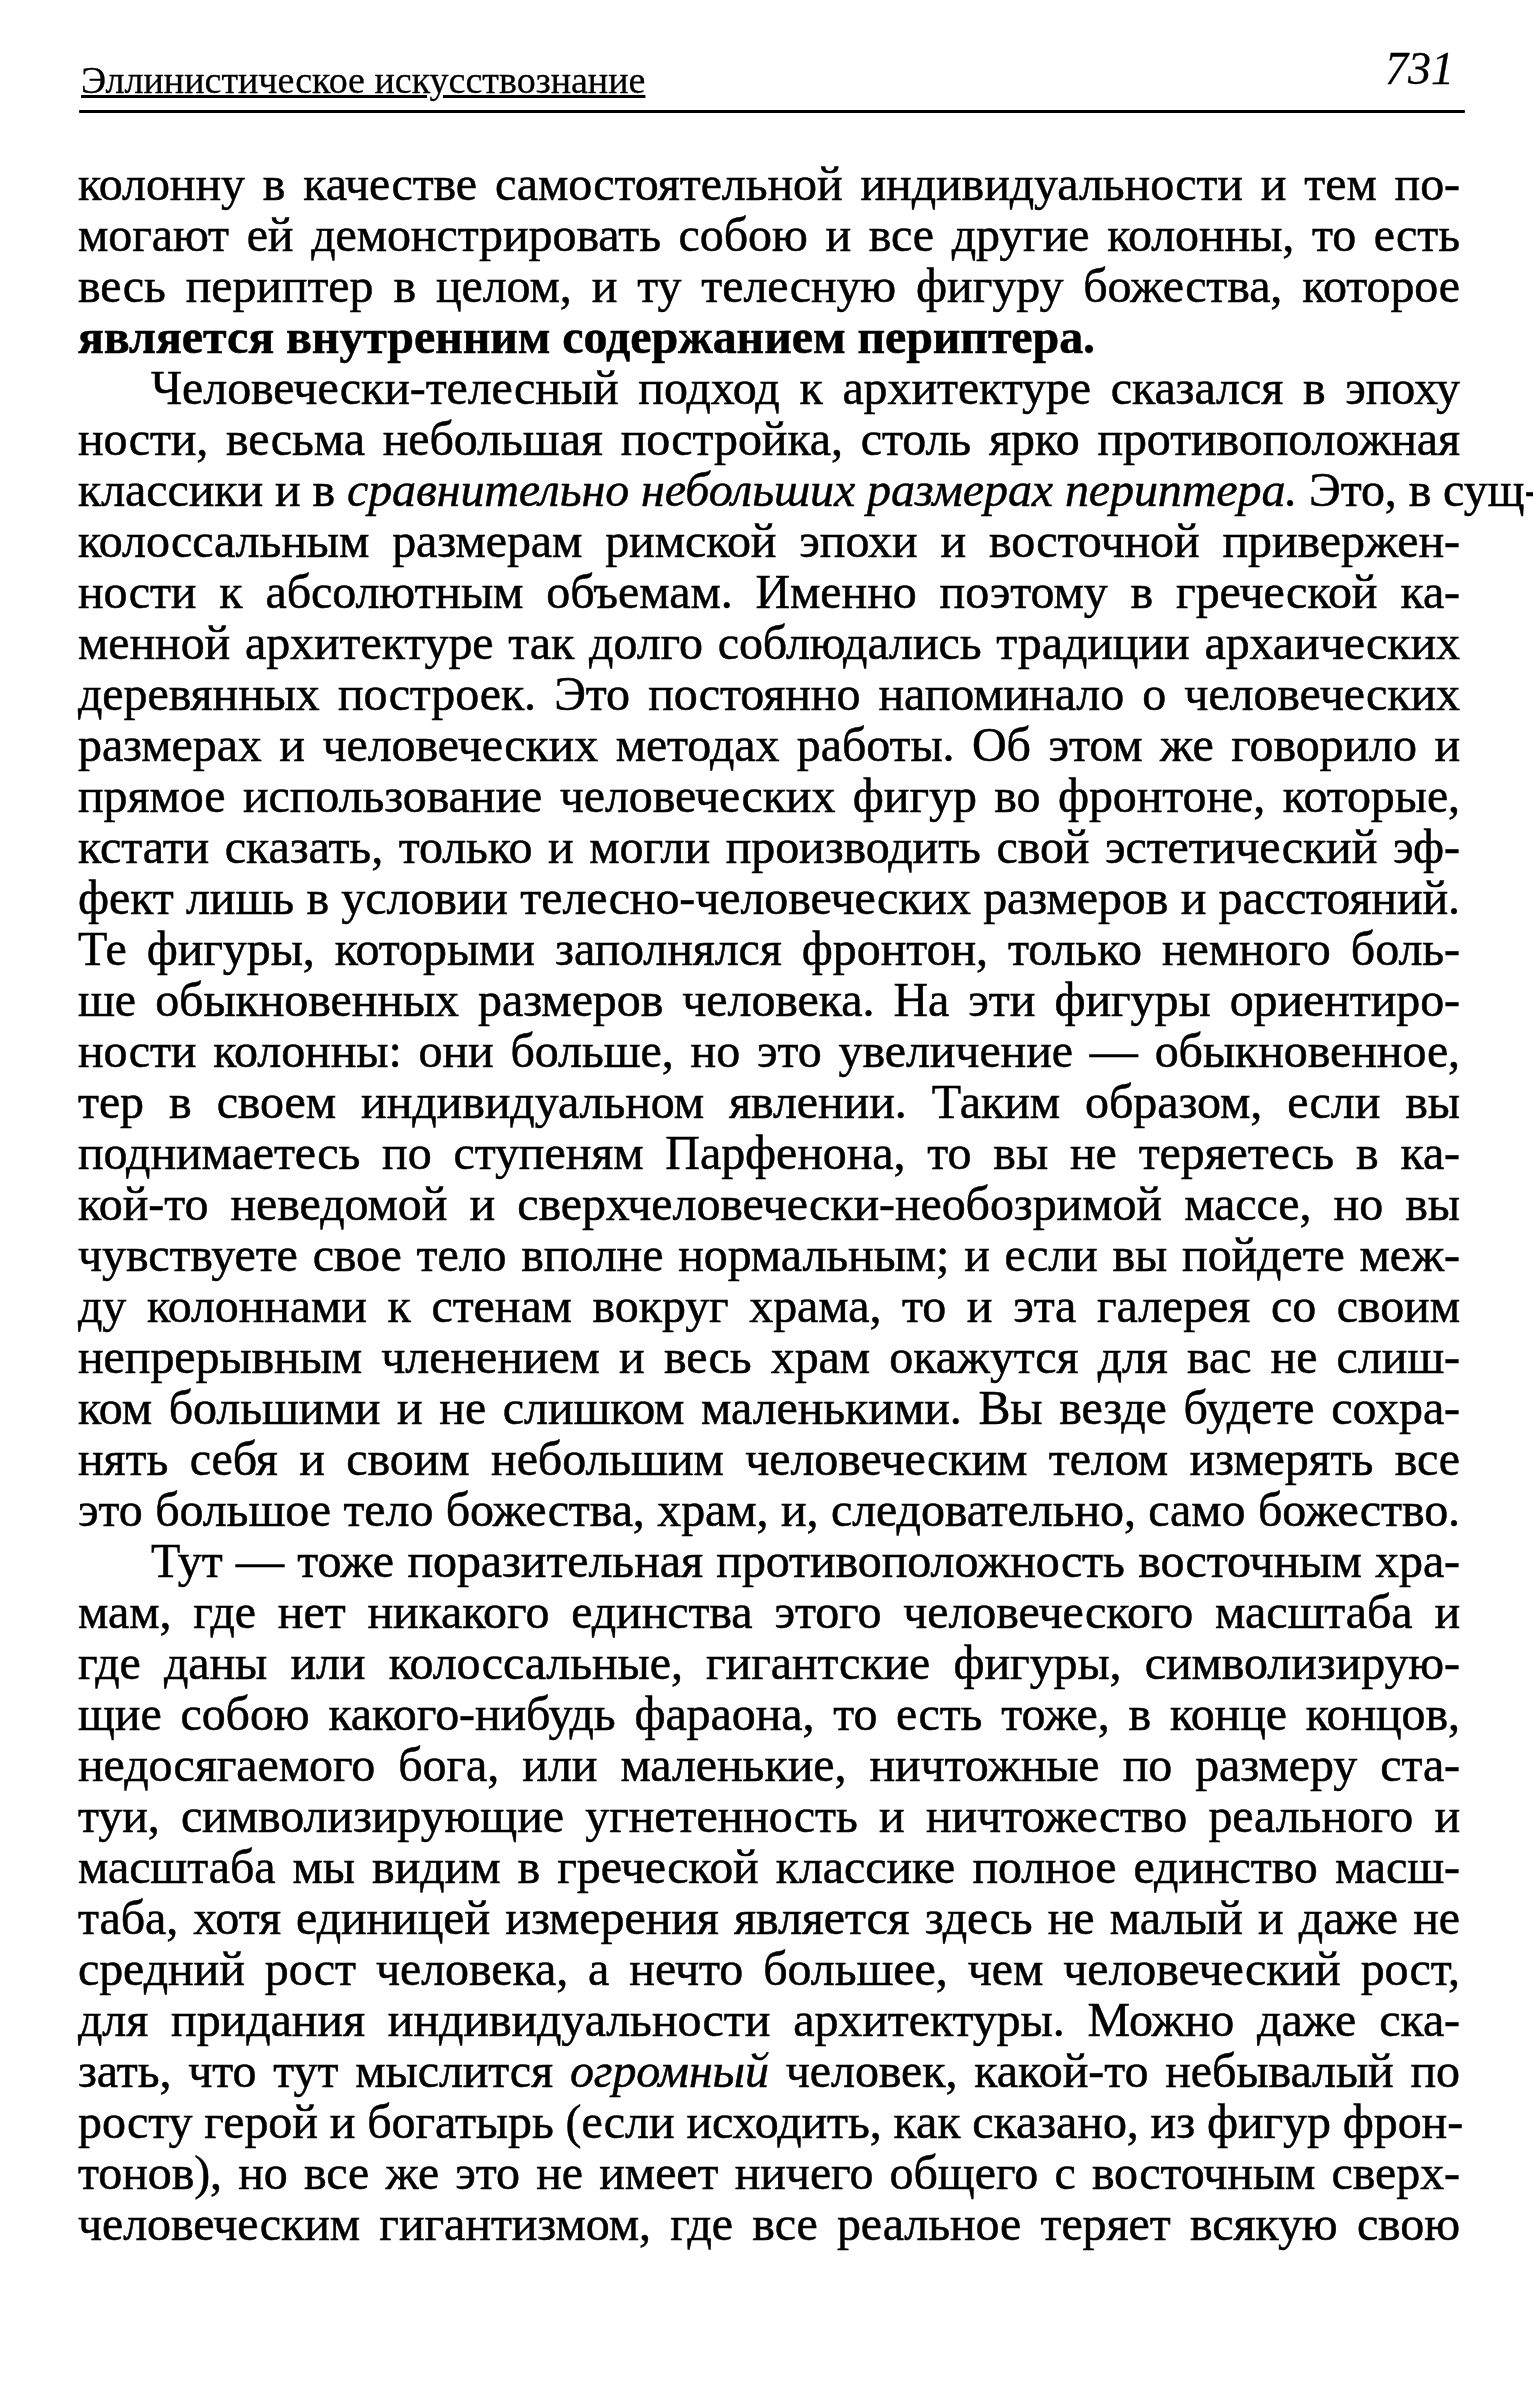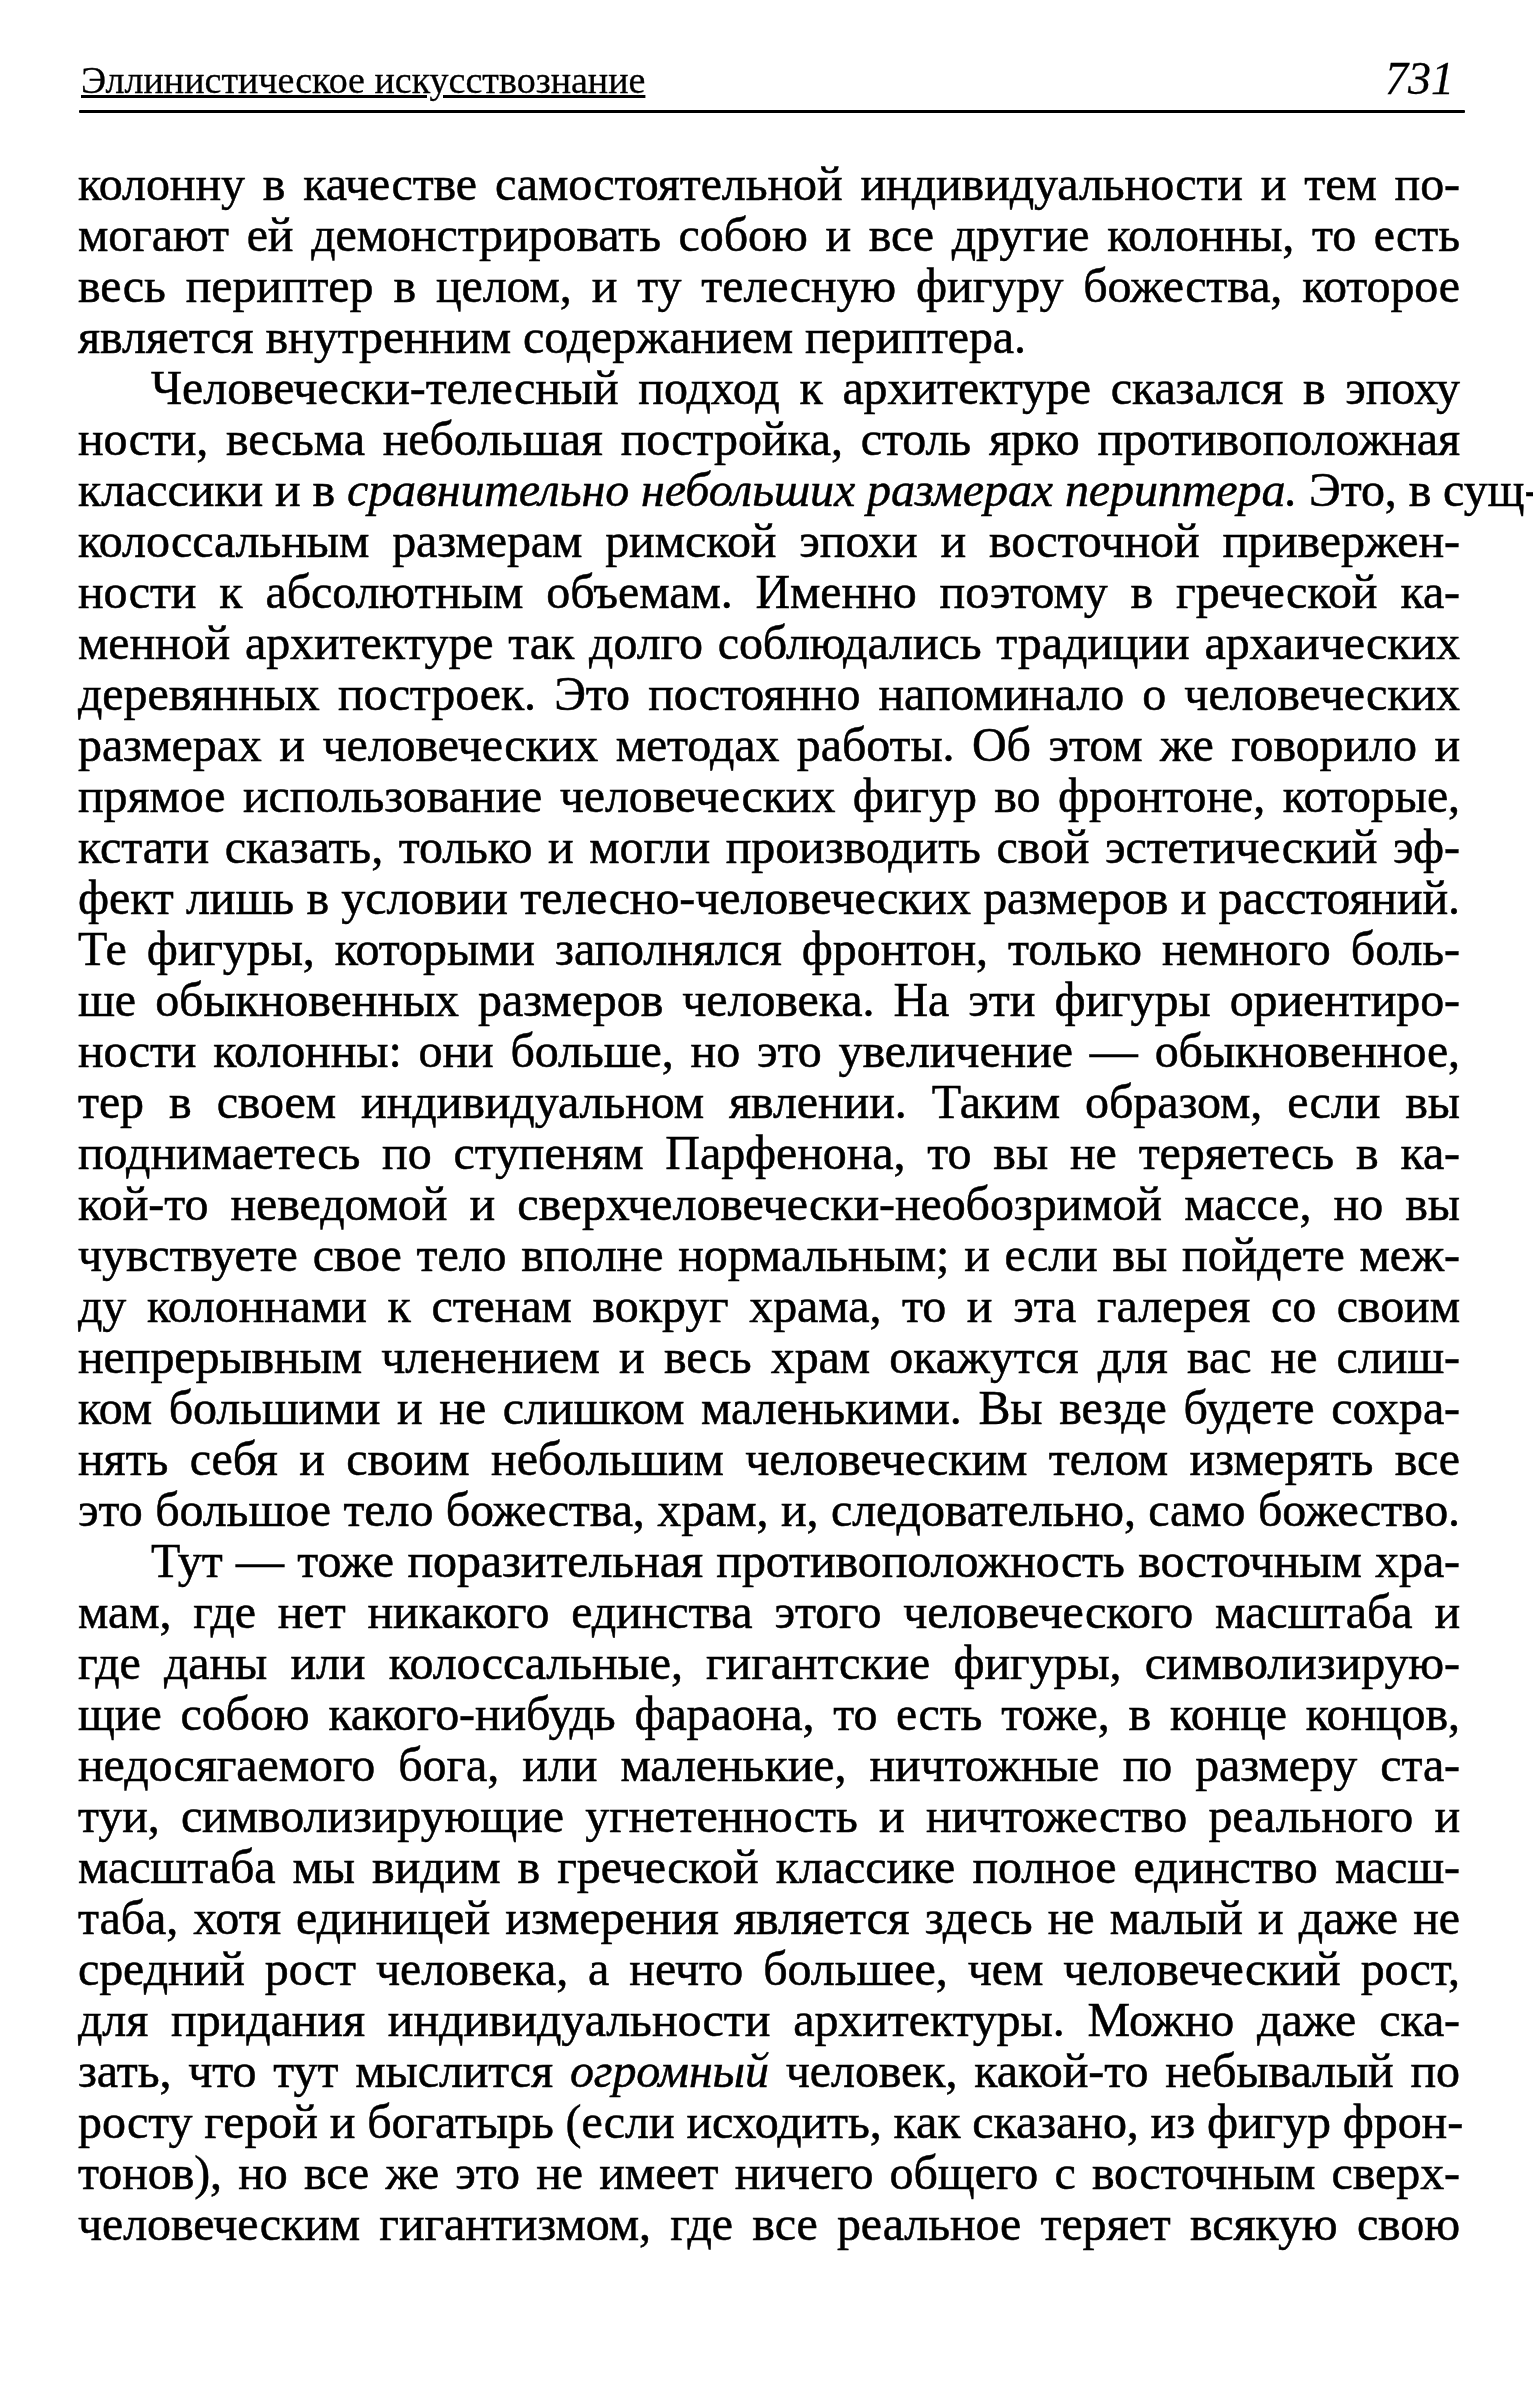--- a/index.html
+++ b/index.html
@@ -22,21 +22,21 @@
     height: 41px;
     line-height: 41px;
     font-size: 38px;
     white-space: nowrap;
     text-decoration: underline;
     -webkit-text-stroke: 0.3px #000;
   }
   .page-number {
     position: absolute;
     right: 79px;
-    top: 55px;
+    top: 45px;
     height: 47px;
     line-height: 47px;
     font-size: 46px;
     font-style: italic;
     white-space: nowrap;
     -webkit-text-stroke: 0.3px #000;
   }
   .head-rule {
     position: absolute;
     left: 79px;
@@ -63,20 +63,21 @@
     text-align-last: justify;
     -webkit-text-stroke: 0.5px #000;
     letter-spacing: -0.1px;
   }
   .line.indent {
     padding-left: 73px;
   }
   .line.last {
     text-align: right;
     text-align-last: left;
+    font-weight: bold;
   }
   .seg-italic {
     font-style: italic;
   }
 </style>
 </head>
 <body>
 
 <div>
   <div class="running-head">Эллинистическое искусствознание</div>

